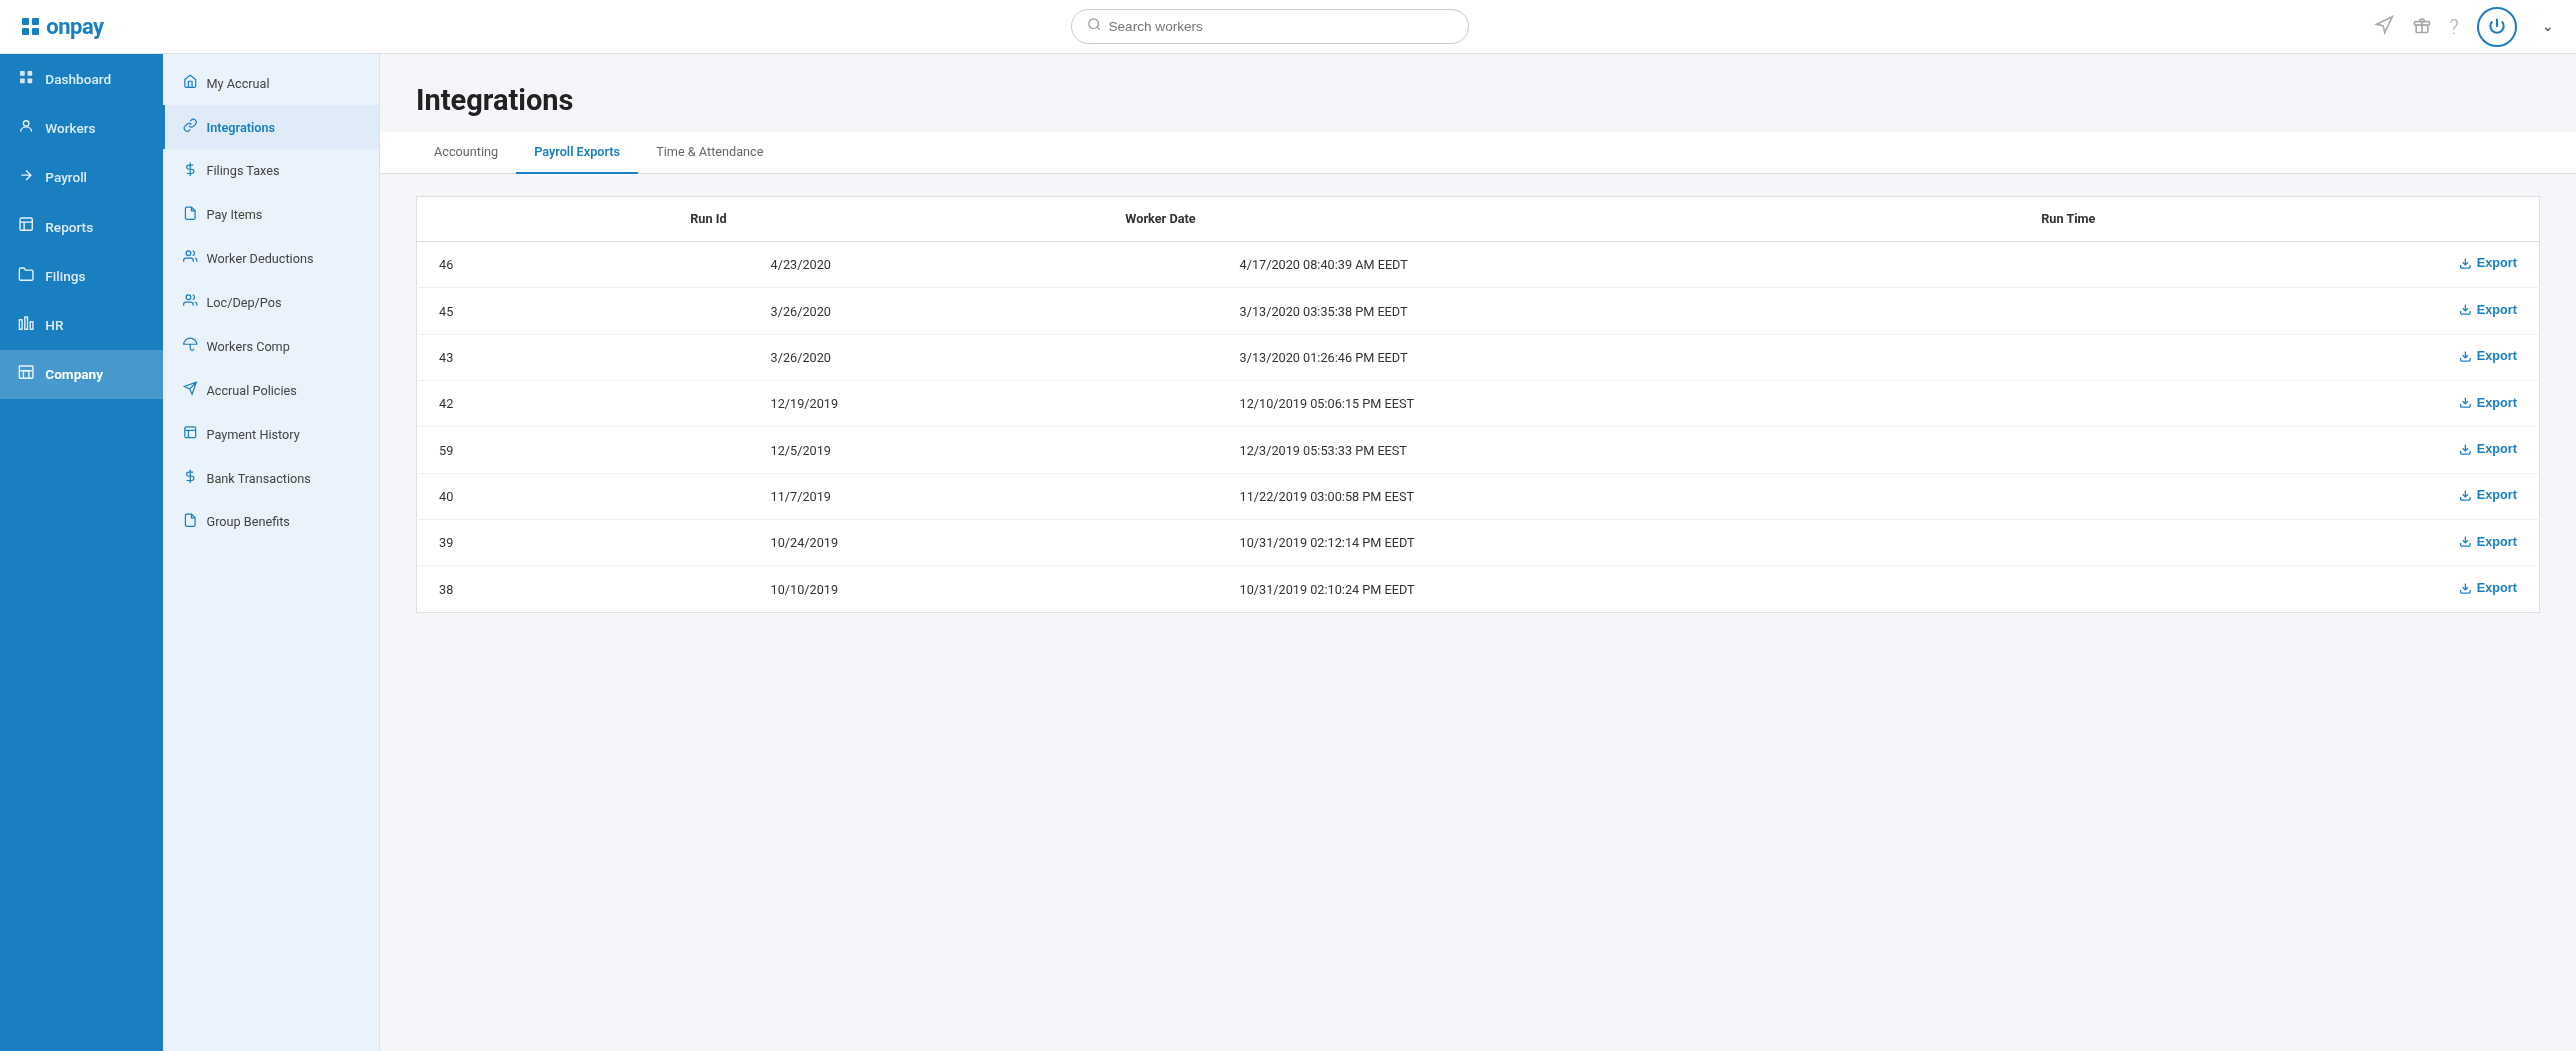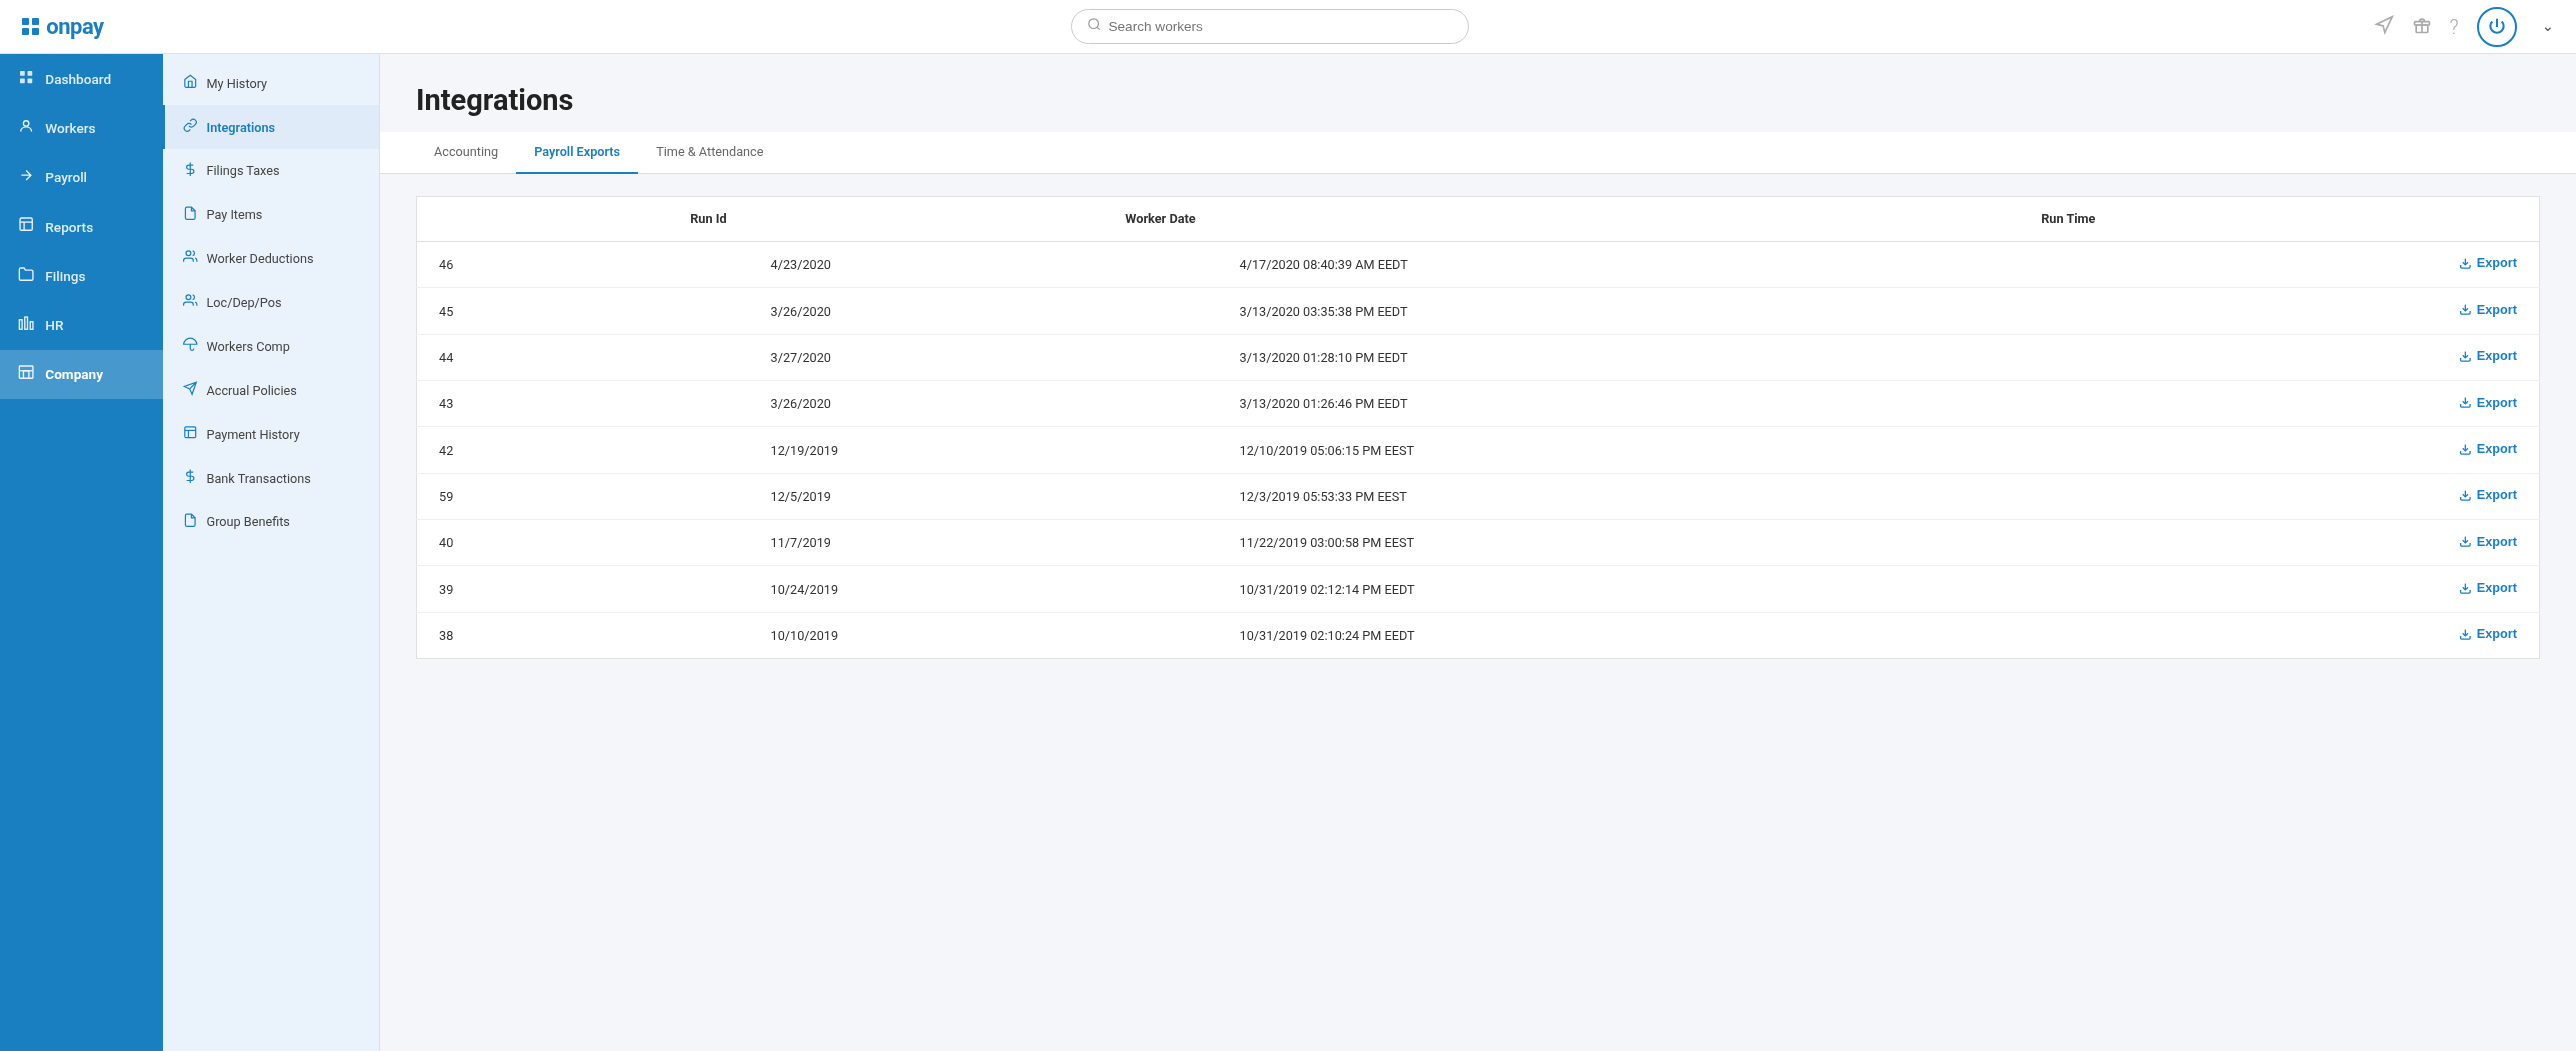--- a/index.html
+++ b/index.html
@@ -205,21 +205,21 @@
   </nav>
 
   <nav class="secondary-sidebar">
     <div class="sec-nav-item">
       <span class="sec-nav-icon">
         <svg width="14.5" height="14.5" viewBox="0 0 24 24" fill="none" stroke="#1a7fc1" stroke-width="2">
             <path d="M3 9l9-7 9 7v11a2 2 0 0 1-2 2H5a2 2 0 0 1-2-2z"></path>
             <polyline points="9 22 9 12 15 12 15 22"></polyline>
           </svg>
       </span>
-      <span>My History</span>
+      <span>My Accrual</span>
     </div>
     <div class="sec-nav-item active">
       <span class="sec-nav-icon">
         <svg width="14.5" height="14.5" viewBox="0 0 24 24" fill="none" stroke="#1a7fc1" stroke-width="2">
             <path d="M10 13a5 5 0 0 0 7.54.54l3-3a5 5 0 0 0-7.07-7.07l-1.72 1.71"></path>
             <path d="M14 11a5 5 0 0 0-7.54-.54l-3 3a5 5 0 0 0 7.07 7.07l1.71-1.71"></path>
           </svg>
       </span>
       <span>Integrations</span>
     </div>
@@ -353,35 +353,20 @@
           <svg width="12.7" height="12.7" viewBox="0 0 24 24" fill="none" stroke="#1a7fc1" stroke-width="2.5">
             <path d="M21 15v4a2 2 0 0 1-2 2H5a2 2 0 0 1-2-2v-4"></path>
             <polyline points="7 10 12 15 17 10"></polyline>
             <line x1="12" y1="15" x2="12" y2="3"></line>
           </svg>
           Export
         </button>
       </td>
     </tr>
             <tr>
-      <td>44</td>
-      <td>3/27/2020</td>
-      <td>3/13/2020 01:28:10 PM EEDT</td>
-      <td class="export-col">
-        <button class="export-btn">
-          <svg width="12.7" height="12.7" viewBox="0 0 24 24" fill="none" stroke="#1a7fc1" stroke-width="2.5">
-            <path d="M21 15v4a2 2 0 0 1-2 2H5a2 2 0 0 1-2-2v-4"></path>
-            <polyline points="7 10 12 15 17 10"></polyline>
-            <line x1="12" y1="15" x2="12" y2="3"></line>
-          </svg>
-          Export
-        </button>
-      </td>
-    </tr>
-            <tr>
       <td>43</td>
       <td>3/26/2020</td>
       <td>3/13/2020 01:26:46 PM EEDT</td>
       <td class="export-col">
         <button class="export-btn">
           <svg width="12.7" height="12.7" viewBox="0 0 24 24" fill="none" stroke="#1a7fc1" stroke-width="2.5">
             <path d="M21 15v4a2 2 0 0 1-2 2H5a2 2 0 0 1-2-2v-4"></path>
             <polyline points="7 10 12 15 17 10"></polyline>
             <line x1="12" y1="15" x2="12" y2="3"></line>
           </svg>

